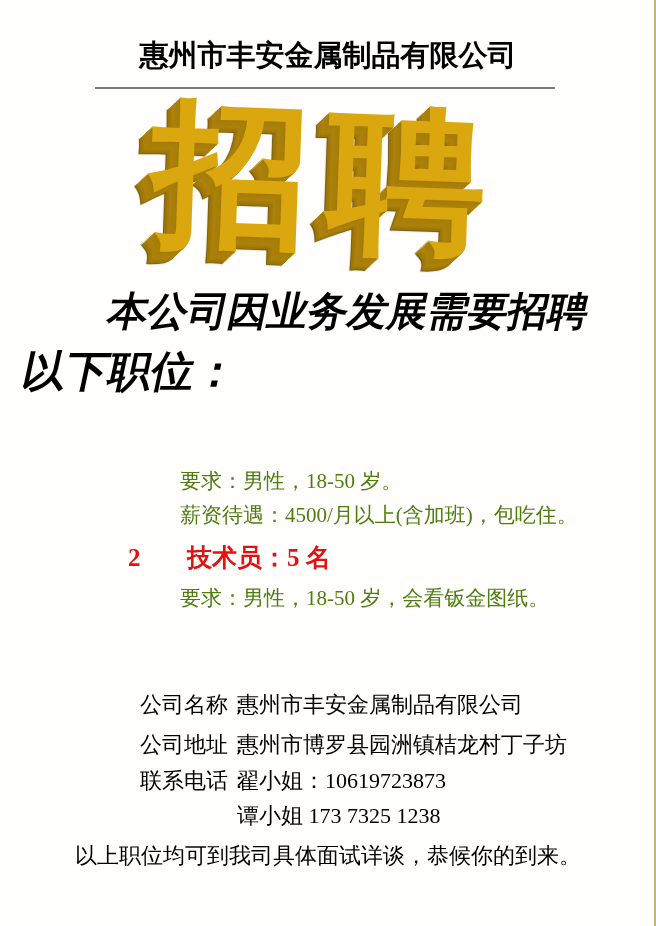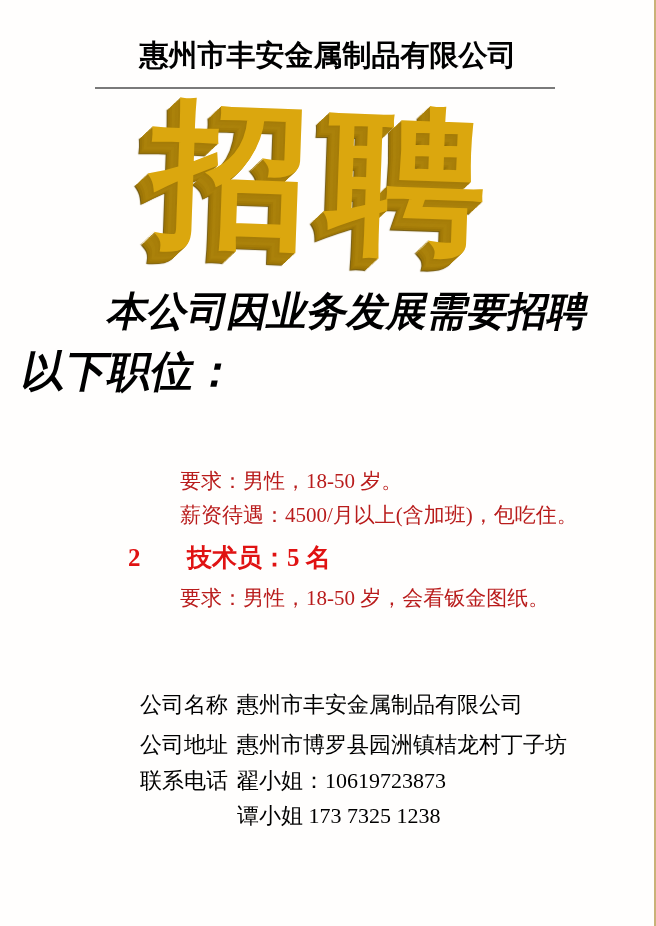--- a/index.html
+++ b/index.html
@@ -105,21 +105,21 @@
     white-space: nowrap;
   }
   .job-heading .job-number {
     display: inline-block;
     width: 59px;
   }
   .job-line {
     position: absolute;
     left: 180px;
     font-size: 21px;
-    color: #b91c1c;
+    color: #4d7c0f;
     white-space: nowrap;
   }
   .j1-head { top: 423px; }
   .j1-req  { top: 467px; }
   .j1-sal  { top: 501px; }
   .j2-head { top: 541px; }
   .j2-req  { top: 584px; }
   .j2-sal  { top: 618px; }
   
   .contact-row {
@@ -182,14 +182,15 @@
   <div class="contact-row c2">
     <span class="contact-label">公司地址：</span><span>惠州市博罗县园洲镇桔龙村丁子坊</span>
   </div>
   <div class="contact-row c3">
     <span class="contact-label">联系电话：</span><span>翟小姐：10619723873</span>
   </div>
   <div class="contact-row c4">
     <span>谭小姐  173  7325  1238</span>
   </div>
 
+  <div class="closing-note">以上职位均可到我司具体面试详谈，恭候你的到来。</div>
 
 </div>
 
 </body></html>

